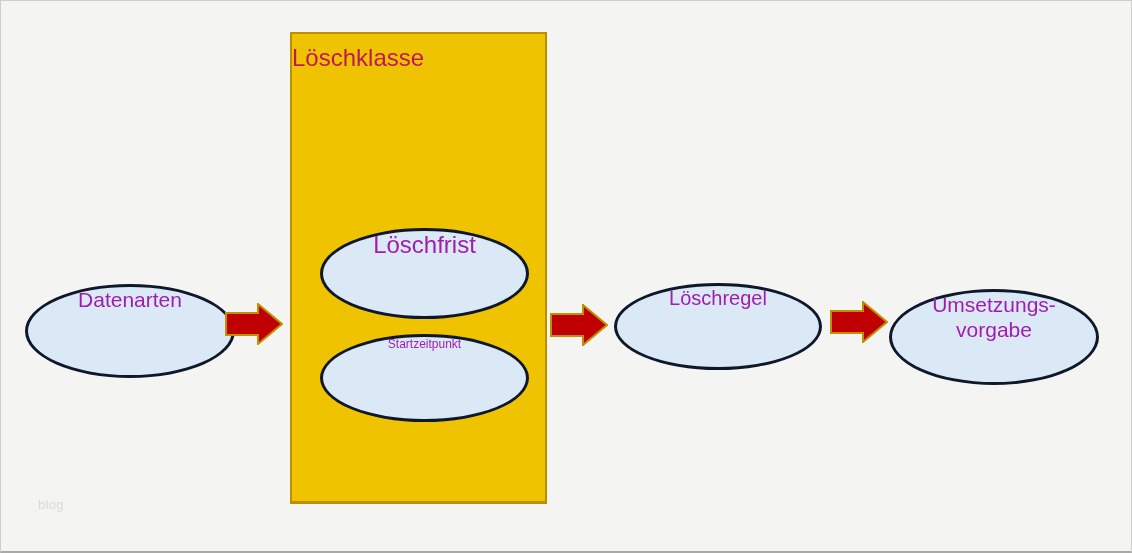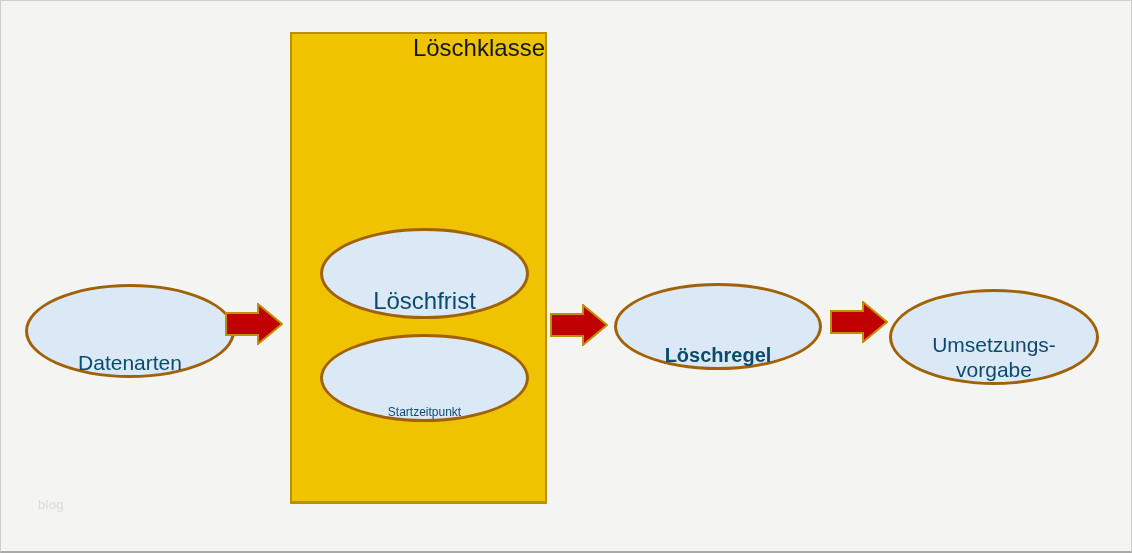--- a/index.html
+++ b/index.html
@@ -23,43 +23,43 @@
     left: 289px;
     top: 31px;
     width: 257px;
     height: 472px;
     background: #F0C300;
     border: 2px solid #BA8F00;
     border-bottom-width: 3px;
     box-sizing: border-box;
   }
   .container-title {
-    margin-top: 0;
-    text-align: right;
+    margin-top: 10px;
+    text-align: left;
     font-size: 24px;
-    color: #0f172a;
+    color: #be185d;
   }
   .node {
     position: absolute;
     border-radius: 50%;
     background: #DBE9F6;
-    border: 3px solid #a16207;
-    color: #0c4a6e;
+    border: 3px solid #0f172a;
+    color: #a21caf;
     display: flex;
     flex-direction: column;
     align-items: center;
-    justify-content: flex-end;
+    justify-content: flex-start;
     text-align: center;
     box-sizing: border-box;
     line-height: 1.2;
   }
   .node-datenarten      { left: 24px;   top: 283px; width: 210px; height: 94px; font-size: 21px; }
   .node-loeschfrist     { left: 319px; top: 227px; width: 209px; height: 91px; font-size: 24px; }
   .node-startzeitpunkt  { left: 319px; top: 333px; width: 209px; height: 88px; font-size: 12px; }
-  .node-loeschregel     { left: 613px; top: 282px; width: 208px; height: 87px; font-size: 20px; font-weight: bold; }
+  .node-loeschregel     { left: 613px; top: 282px; width: 208px; height: 87px; font-size: 20px; }
   .node-umsetzung       { left: 888px; top: 288px; width: 210px; height: 96px; font-size: 21px; }
   .arrow {
     position: absolute;
     width: 58px;
     height: 42px;
   }
   .arrow-1 { left: 224px; top: 302px; }
   .arrow-2 { left: 549px; top: 303px; }
   .arrow-3 { left: 829px; top: 300px; }
   .watermark {

